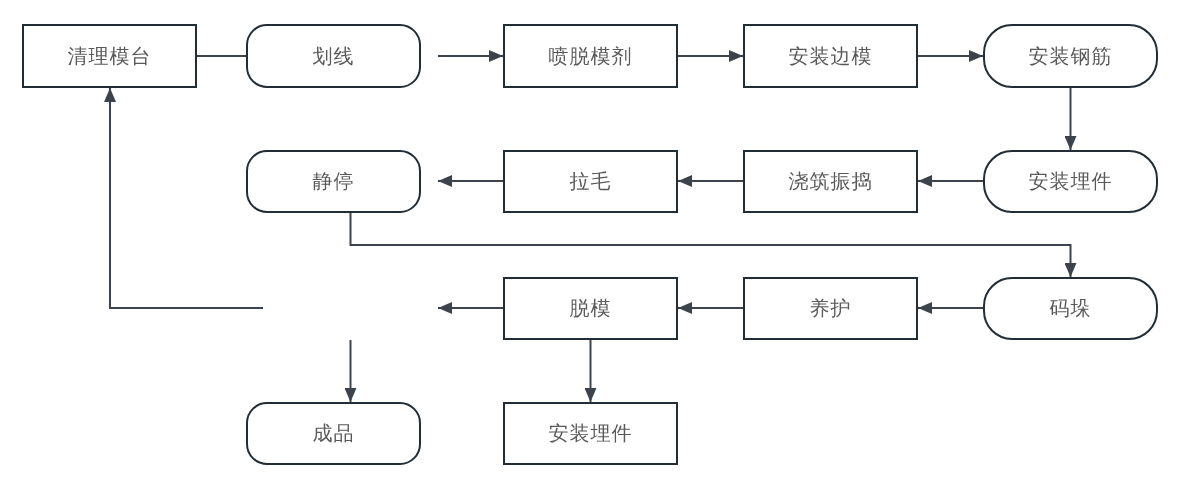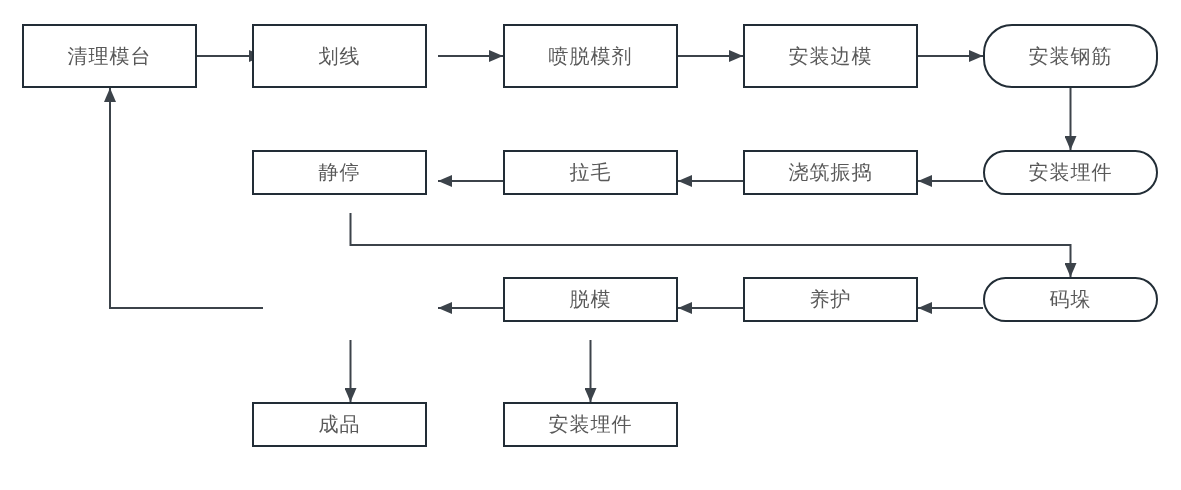--- a/index.html
+++ b/index.html
@@ -18,37 +18,37 @@
   .edges {
     position: absolute;
     left: 0;
     top: 0;
     width: 1181px;
     height: 490px;
   }
   .node {
     position: absolute;
     width: 175px;
-    height: 45px;
+    height: 63px;
     box-sizing: border-box;
     border: 2px solid #222d36;
     background: #ffffff;
     display: flex;
     align-items: center;
     justify-content: center;
   }
   .node span {
     color: #595959;
     font-size: 20px;
     letter-spacing: 1px;
     white-space: nowrap;
   }
   
   .c1 { left: 22px; }
-  .c2 { left: 252px; }
+  .c2 { left: 246px; border-radius: 21px; }
   .c3 { left: 503px; }
   .c4 { left: 743px; }
   .c5 { left: 983px; border-radius: 29px; }
   
   .r1 { top: 24px; height: 64px; align-items: center; }
   .r2 { top: 150px; }
   .r3 { top: 277px; }
   .r4 { top: 402px; }
 </style>
 </head>

